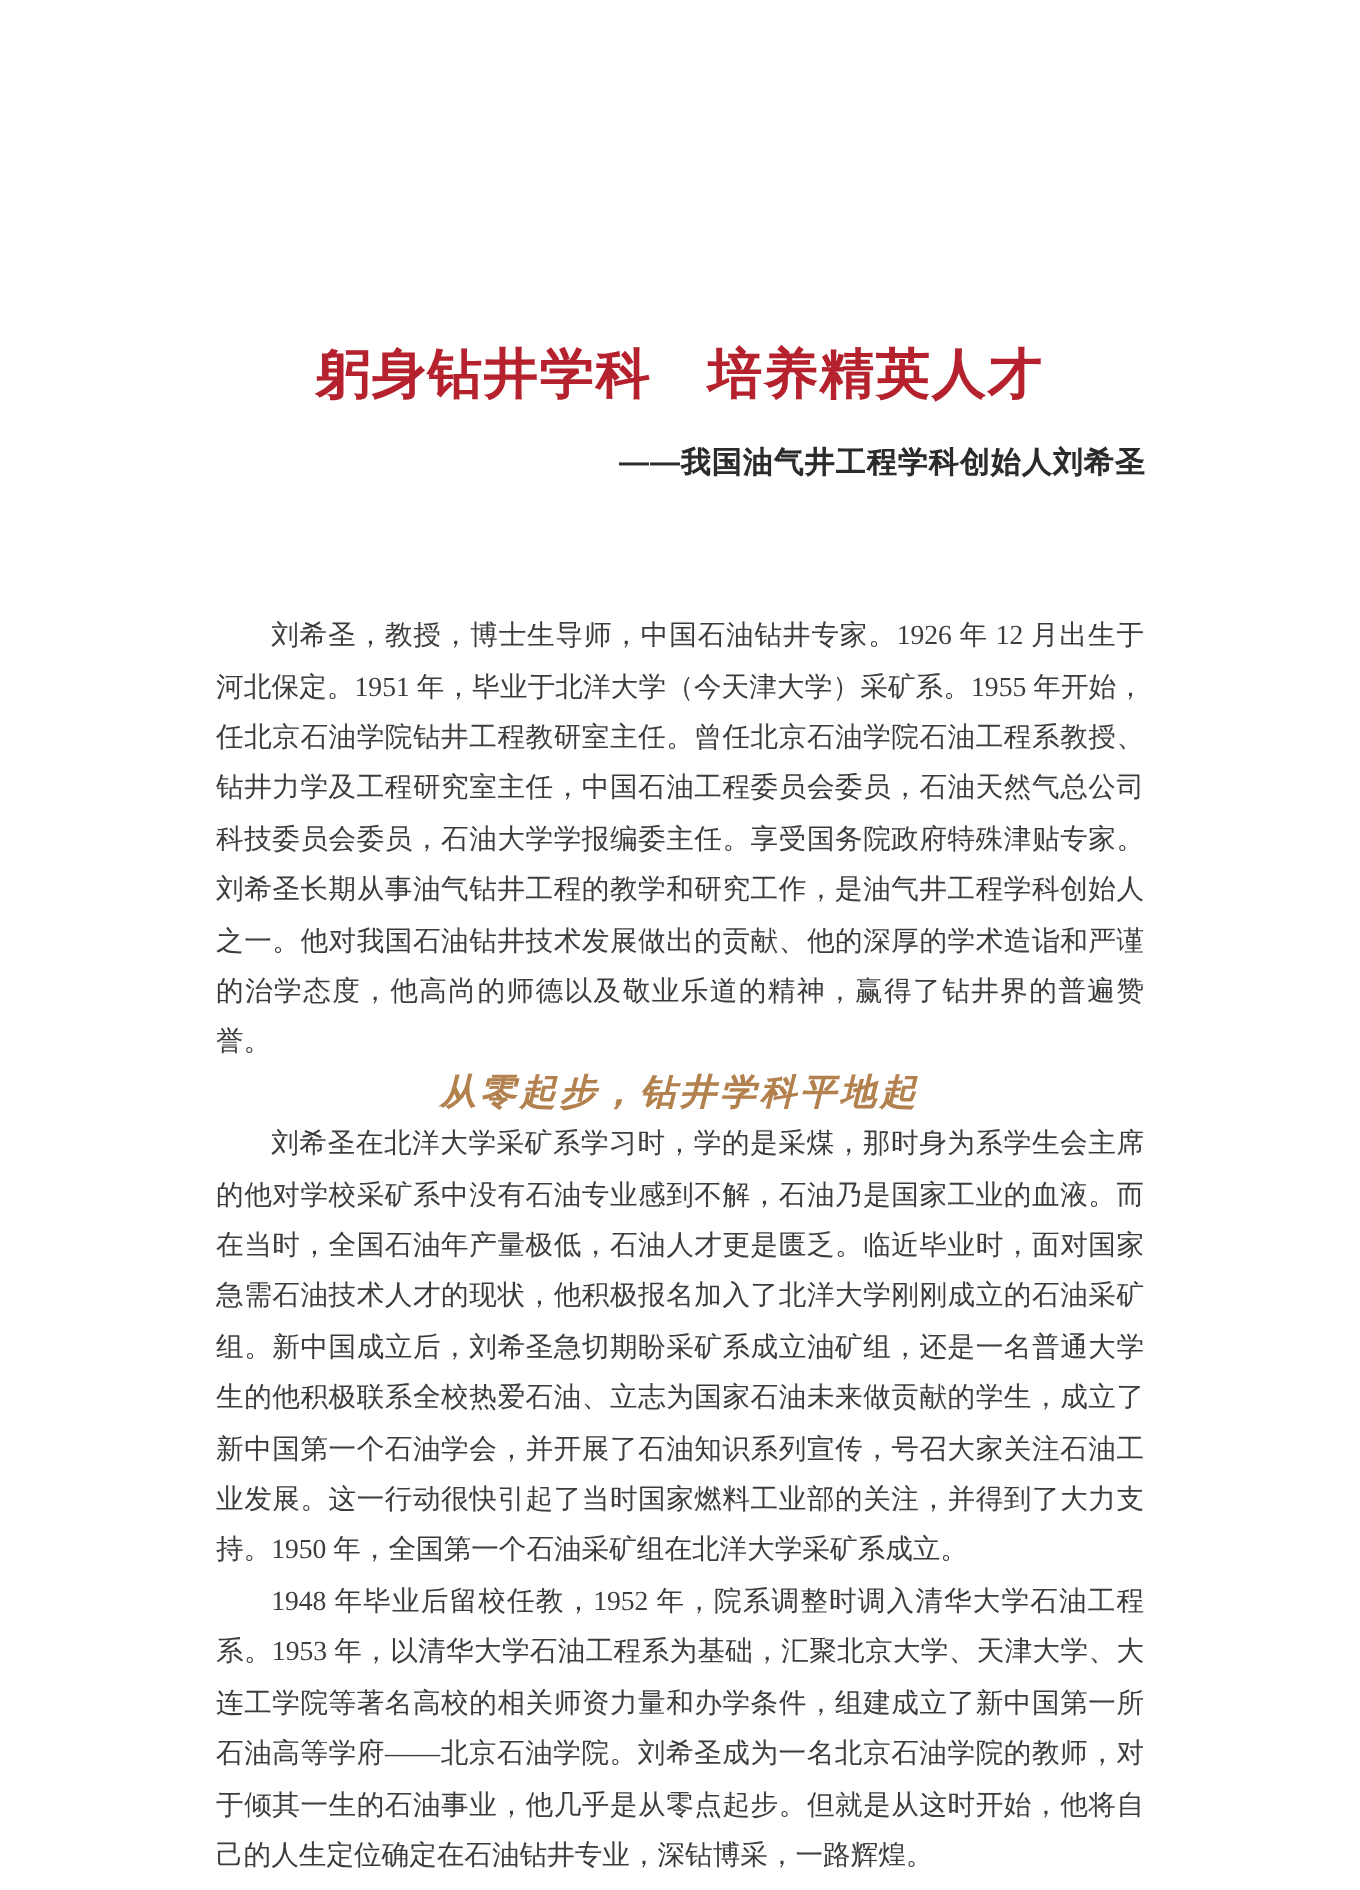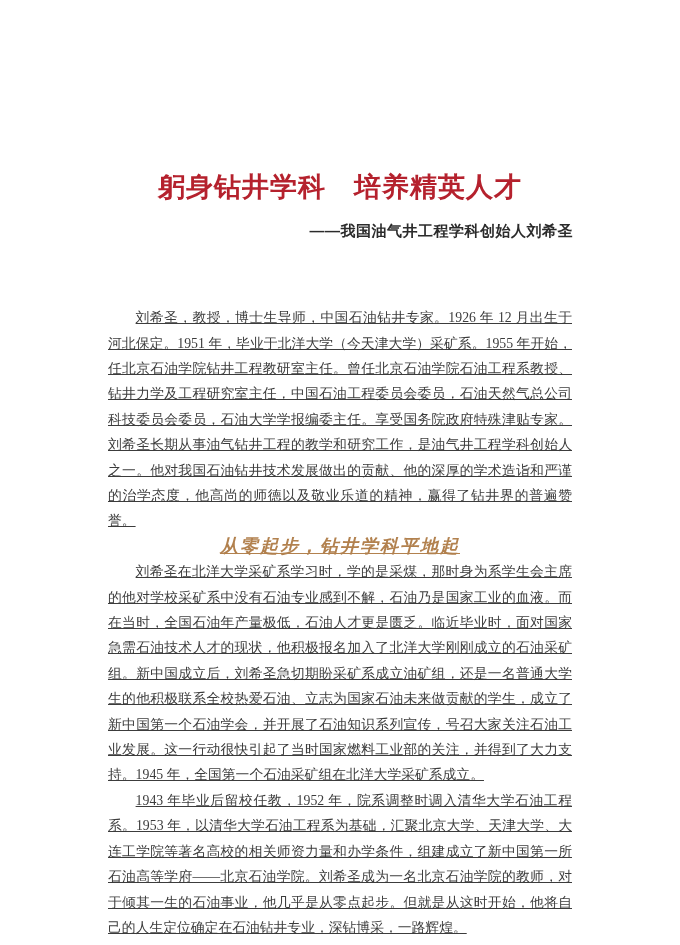--- a/index.html
+++ b/index.html
@@ -37,21 +37,20 @@
   .body-text {
     margin: 64px 86px 0 86px;
     font-size: 13.8px;
     line-height: 25.4px;
     text-align: justify;
     color: #3c3c3c;
   }
   .body-text p {
     margin: 0;
     text-indent: 2em;
-    text-decoration: underline;
   }
   .section-heading {
     text-align: center;
     color: #b2814e;
     font-size: 18px;
     font-weight: bold;
     font-style: italic;
     letter-spacing: 2px;
     margin: 11px 0 7px 0;
     text-indent: 0 !important;
@@ -64,17 +63,17 @@
 <div class="page">
   <h1 class="title">躬身钻井学科　培养精英人才</h1>
 
   <div class="subtitle">——我国油气井工程学科创始人刘希圣</div>
 
   <div class="body-text">
     <p>刘希圣，教授，博士生导师，中国石油钻井专家。1926 年 12 月出生于河北保定。1951 年，毕业于北洋大学（今天津大学）采矿系。1955 年开始，任北京石油学院钻井工程教研室主任。曾任北京石油学院石油工程系教授、钻井力学及工程研究室主任，中国石油工程委员会委员，石油天然气总公司科技委员会委员，石油大学学报编委主任。享受国务院政府特殊津贴专家。刘希圣长期从事油气钻井工程的教学和研究工作，是油气井工程学科创始人之一。他对我国石油钻井技术发展做出的贡献、他的深厚的学术造诣和严谨的治学态度，他高尚的师德以及敬业乐道的精神，赢得了钻井界的普遍赞誉。</p>
 
     <p class="section-heading">从零起步，钻井学科平地起</p>
 
-    <p>刘希圣在北洋大学采矿系学习时，学的是采煤，那时身为系学生会主席的他对学校采矿系中没有石油专业感到不解，石油乃是国家工业的血液。而在当时，全国石油年产量极低，石油人才更是匮乏。临近毕业时，面对国家急需石油技术人才的现状，他积极报名加入了北洋大学刚刚成立的石油采矿组。新中国成立后，刘希圣急切期盼采矿系成立油矿组，还是一名普通大学生的他积极联系全校热爱石油、立志为国家石油未来做贡献的学生，成立了新中国第一个石油学会，并开展了石油知识系列宣传，号召大家关注石油工业发展。这一行动很快引起了当时国家燃料工业部的关注，并得到了大力支持。1945 年，全国第一个石油采矿组在北洋大学采矿系成立。</p>
+    <p>刘希圣在北洋大学采矿系学习时，学的是采煤，那时身为系学生会主席的他对学校采矿系中没有石油专业感到不解，石油乃是国家工业的血液。而在当时，全国石油年产量极低，石油人才更是匮乏。临近毕业时，面对国家急需石油技术人才的现状，他积极报名加入了北洋大学刚刚成立的石油采矿组。新中国成立后，刘希圣急切期盼采矿系成立油矿组，还是一名普通大学生的他积极联系全校热爱石油、立志为国家石油未来做贡献的学生，成立了新中国第一个石油学会，并开展了石油知识系列宣传，号召大家关注石油工业发展。这一行动很快引起了当时国家燃料工业部的关注，并得到了大力支持。1950 年，全国第一个石油采矿组在北洋大学采矿系成立。</p>
 
-    <p>1943 年毕业后留校任教，1952 年，院系调整时调入清华大学石油工程系。1953 年，以清华大学石油工程系为基础，汇聚北京大学、天津大学、大连工学院等著名高校的相关师资力量和办学条件，组建成立了新中国第一所石油高等学府——北京石油学院。刘希圣成为一名北京石油学院的教师，对于倾其一生的石油事业，他几乎是从零点起步。但就是从这时开始，他将自己的人生定位确定在石油钻井专业，深钻博采，一路辉煌。</p>
+    <p>1948 年毕业后留校任教，1952 年，院系调整时调入清华大学石油工程系。1953 年，以清华大学石油工程系为基础，汇聚北京大学、天津大学、大连工学院等著名高校的相关师资力量和办学条件，组建成立了新中国第一所石油高等学府——北京石油学院。刘希圣成为一名北京石油学院的教师，对于倾其一生的石油事业，他几乎是从零点起步。但就是从这时开始，他将自己的人生定位确定在石油钻井专业，深钻博采，一路辉煌。</p>
   </div>
 </div>
 
 </body></html>

